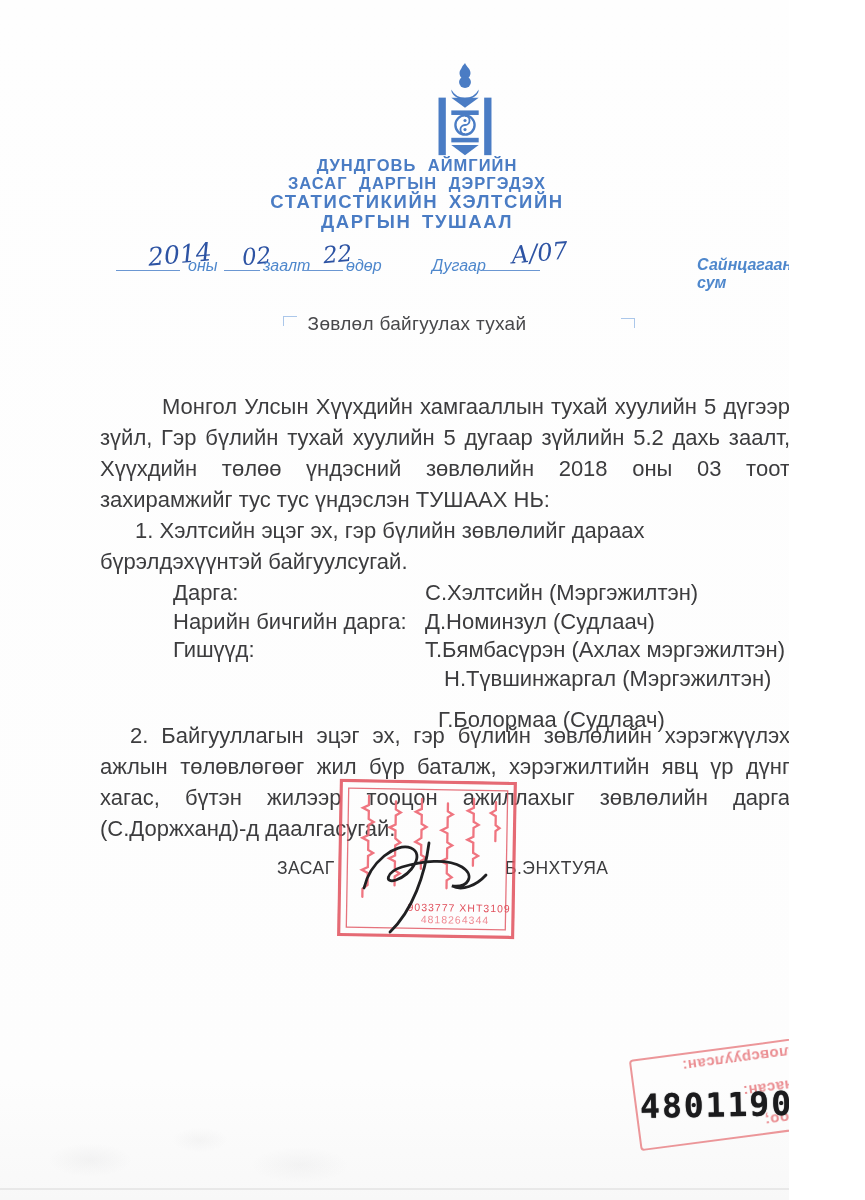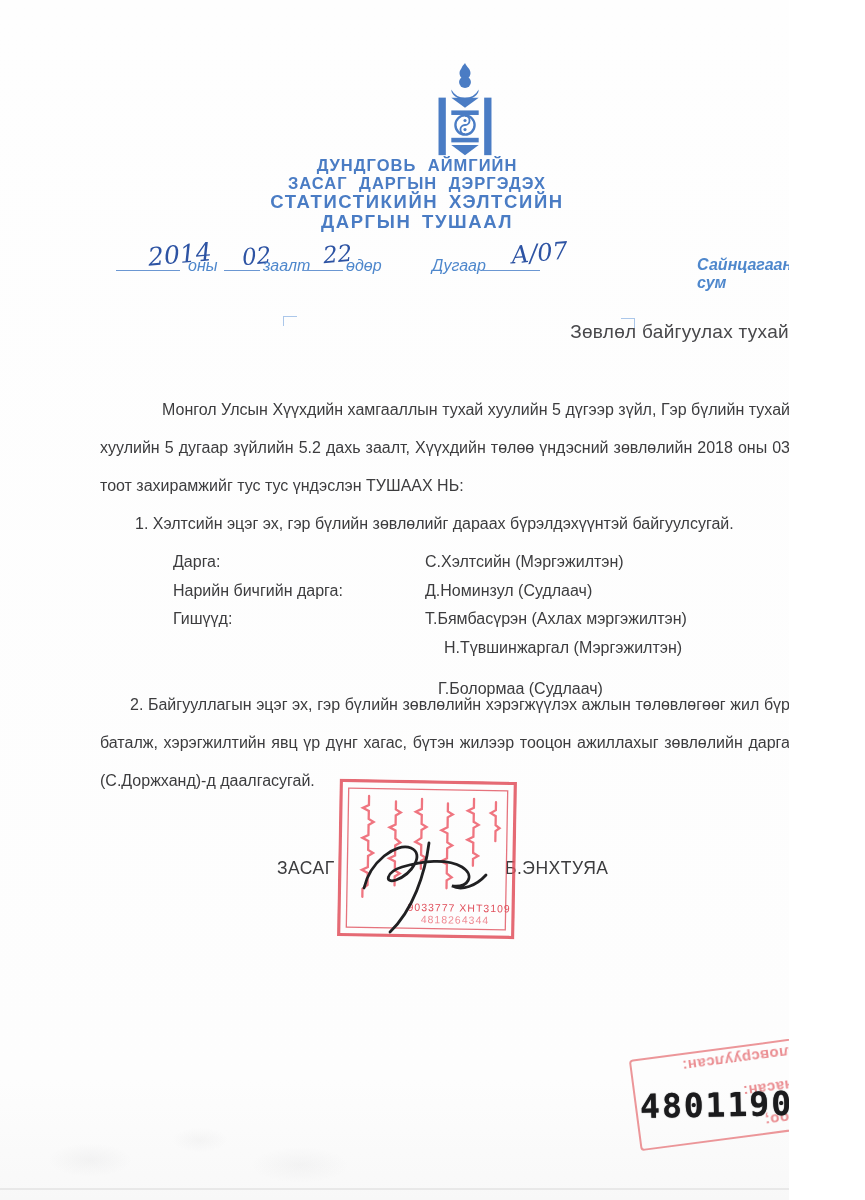--- a/index.html
+++ b/index.html
@@ -27,28 +27,28 @@
   .f-month .hand{font-size:23px;}
   .l-saryn{left:263px;top:257px;}
   .f-day{left:303px;top:241px;width:40px;height:29px;}
   .f-day .hand{font-size:23px;}
   .l-odor{left:346px;top:257px;}
   .l-dugaar{left:432px;top:257px;}
   .f-num{left:482px;top:239px;width:58px;height:31px;}
   .f-num .hand{font-size:24px;}
   .l-loc{left:697px;top:256px;font-weight:bold;}
   
-  .title-row{position:absolute;left:45px;right:0;top:321px;text-align:right;}
+  .title-row{position:absolute;left:45px;right:0;top:313px;text-align:center;}
   .doc-title{font-size:19px;color:#48484b;letter-spacing:.3px;}
   .bracket{position:absolute;width:13px;height:9px;}
   .bracket-l{left:283px;top:316px;border-top:1.5px solid #abc7ea;border-left:1.5px solid #abc7ea;}
   .bracket-r{left:621px;top:318px;border-top:1.5px solid #abc7ea;border-right:1.5px solid #abc7ea;}
   
   .doc-body{position:absolute;left:100px;top:391px;width:690px;
-            font-size:16px;line-height:38px;color:#3c3c3e;}
+            font-size:22px;line-height:31px;color:#3c3c3e;}
   .doc-body p{margin:0;}
   .p1{text-align:justify;text-indent:62px;}
   .item1{text-indent:35px;}
   .roles{margin:0;}
   .role-row{position:relative;height:28.6px;}
   .role-label{position:absolute;left:73px;}
   .role-value{position:absolute;left:325px;}
   .role-row:nth-child(4) .role-value{left:344px;}
   .role-row:nth-child(5) .role-value{left:338px;margin-top:13px;}
   .p2{text-align:justify;text-indent:30px;}

